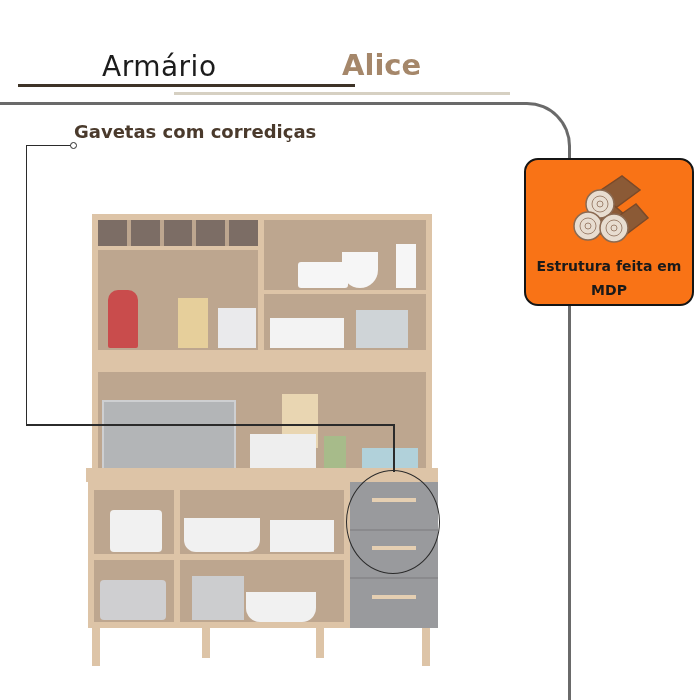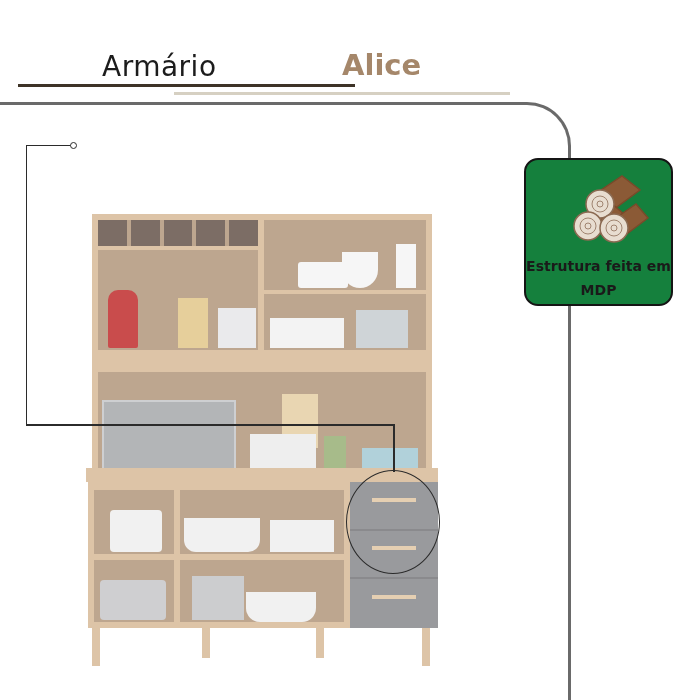--- a/index.html
+++ b/index.html
@@ -9,41 +9,42 @@
     .title-alice { left: 342px; top: 48px; font-size: 29px; font-weight: bold; color: #a5876a; font-family: "DejaVu Sans", sans-serif; }
     .rule-dark { left: 18px; top: 84px; width: 337px; height: 3px; background: #3e3327; }
     .rule-light { left: 174px; top: 92px; width: 336px; height: 3px; background: #d6d0c2; }
     .frame-line { left: -2px; top: 102px; width: 570px; height: 640px; border-top: 3px solid #6a6a6a; border-right: 3px solid #6a6a6a; border-top-right-radius: 44px; }
     .callout-title { left: 74px; top: 118px; font-size: 18px; font-weight: bold; color: #4a3a2c; line-height: 28px; }
     .callout-line { left: 26px; top: 145px; width: 48px; height: 280px; border-left: 1.5px solid #2b2b2b; border-top: 1.5px solid #2b2b2b; }
     .callout-dot { left: 70px; top: 142px; width: 5px; height: 5px; border: 1.5px solid #2b2b2b; border-radius: 50%; background: #fff; }
     .callout-line2 { left: 26px; top: 424px; width: 368px; height: 1.5px; background: #2b2b2b; }
     .callout-line3 { left: 393px; top: 424px; width: 1.5px; height: 48px; background: #2b2b2b; }
     .zoom-circle { left: 346px; top: 470px; width: 92px; height: 102px; border: 1.5px solid #2b2b2b; border-radius: 50%; }
-    .feature-card { left: 524px; top: 158px; width: 149px; height: 148px; border: 2.5px solid #151515; border-radius: 14px; background: #15803d; box-sizing: border-box; }
+    .feature-card { left: 524px; top: 158px; width: 170px; height: 148px; border: 2.5px solid #151515; border-radius: 14px; background: #f97316; box-sizing: border-box; }
     .feature-text { position: absolute; left: 0; right: 0; top: 94px; text-align: center; font-size: 14px; font-weight: bold; color: #1a1a1a; line-height: 24px; }
     .logs { position: absolute; left: 44px; top: 8px; width: 80px; height: 76px; }
 
     
     .cab { opacity: 0.88; }
     .wood { background: #d9bc9c; }
     .back { background: #b59a80; }
     .gray { background: #8c8d90; }
   </style>
 </head>
 <body>
 
 <div class="abs title-armario">Armário</div>
 <div class="abs title-alice">Alice</div>
 <div class="abs rule-dark"></div>
 <div class="abs rule-light"></div>
 
 <div class="abs frame-line"></div>
 
 <div class="abs callout-title">
+  <div>Gavetas com corrediças</div>
 </div>
 
 <div class="abs cab" style="left:86px; top:214px; width:352px; height:452px;">
 
   <div class="abs wood" style="left:6px; top:0; width:340px; height:158px;"></div>
   <div class="abs back" style="left:12px; top:6px; width:160px; height:130px;"></div>
   <div class="abs back" style="left:178px; top:6px; width:162px; height:70px;"></div>
   <div class="abs back" style="left:178px; top:80px; width:162px; height:56px;"></div>
 
   <div class="abs" style="left:12px; top:6px; width:160px; height:26px; display:flex; gap:4px;">

